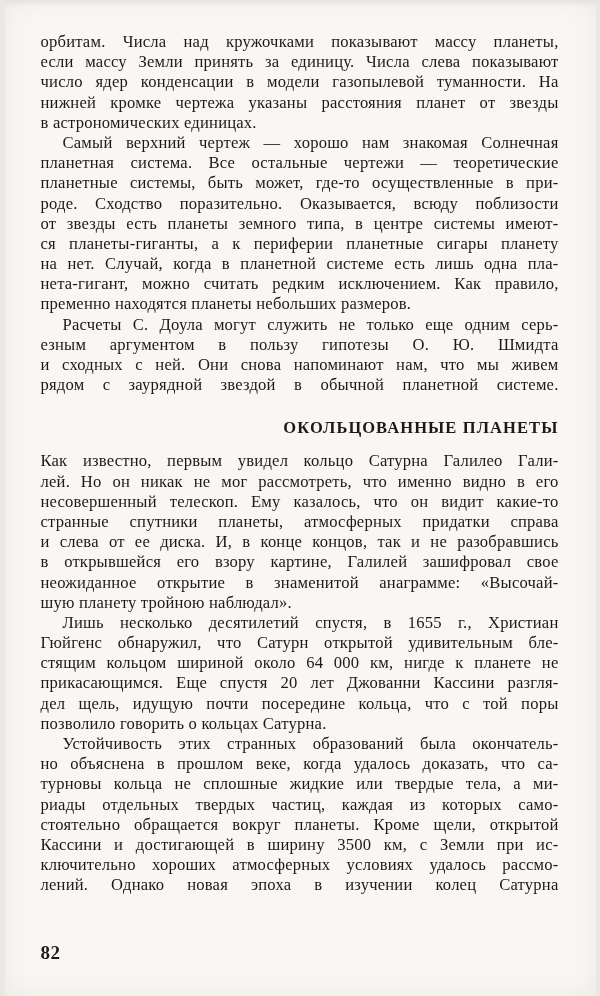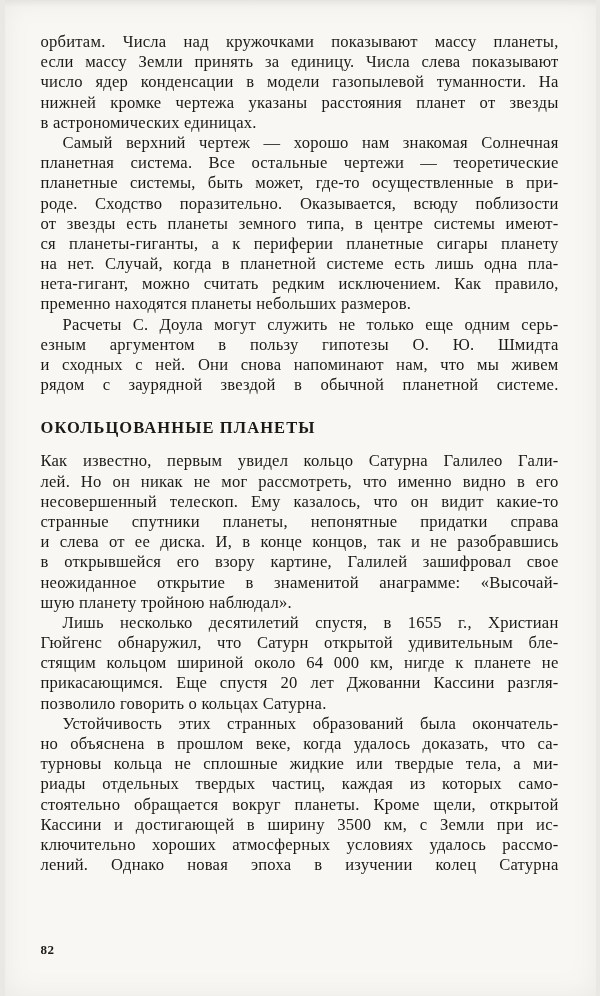--- a/index.html
+++ b/index.html
@@ -36,31 +36,31 @@
     text-align-last:justify;
     text-justify:inter-word;
     overflow:visible;
   }
   .line.indent{text-indent:22px;}
   .line.short-last{text-align-last:left;}
   .heading{
     margin:23px 0 13px 0;
     height:20px;
     line-height:20px;
-    text-align:left;
+    text-align:right;
     font-weight:bold;
     font-size:16.5px;
     letter-spacing:1.1px;
   }
   .page-number{
     position:absolute;
     left:36px;
     top:942px;
     font-weight:bold;
-    font-size:13px;
+    font-size:19px;
     letter-spacing:0.5px;
   }
 </style>
 </head>
 <body>
 
 <div class="page">
   <main class="text-block" id="text-root">
       <div class="paragraph">
         <div class="line">орбитам. Числа над кружочками показывают массу планеты,</div>
@@ -84,31 +84,32 @@
         <div class="line indent">Расчеты С. Доула могут служить не только еще одним серь-</div>
         <div class="line">езным аргументом в пользу гипотезы О. Ю. Шмидта</div>
         <div class="line">и сходных с ней. Они снова напоминают нам, что мы живем</div>
         <div class="line">рядом с заурядной звездой в обычной планетной системе.</div>
       </div>
       <h2 class="heading">ОКОЛЬЦОВАННЫЕ ПЛАНЕТЫ</h2>
       <div class="paragraph">
         <div class="line">Как известно, первым увидел кольцо Сатурна Галилео Гали-</div>
         <div class="line">лей. Но он никак не мог рассмотреть, что именно видно в его</div>
         <div class="line">несовершенный телескоп. Ему казалось, что он видит какие-то</div>
-        <div class="line">странные спутники планеты, непонятные придатки справа</div>
+        <div class="line">странные спутники планеты, атмосферных придатки справа</div>
         <div class="line">и слева от ее диска. И, в конце концов, так и не разобравшись</div>
         <div class="line">в открывшейся его взору картине, Галилей зашифровал свое</div>
         <div class="line">неожиданное открытие в знаменитой анаграмме: «Высочай-</div>
         <div class="line short-last">шую планету тройною наблюдал».</div>
       </div>
       <div class="paragraph">
         <div class="line indent">Лишь несколько десятилетий спустя, в 1655 г., Христиан</div>
         <div class="line">Гюйгенс обнаружил, что Сатурн открытой удивительным бле-</div>
         <div class="line">стящим кольцом шириной около 64 000 км, нигде к планете не</div>
         <div class="line">прикасающимся. Еще спустя 20 лет Джованни Кассини разгля-</div>
+        <div class="line">дел щель, идущую почти посередине кольца, что с той поры</div>
         <div class="line short-last">позволило говорить о кольцах Сатурна.</div>
       </div>
       <div class="paragraph">
         <div class="line indent">Устойчивость этих странных образований была окончатель-</div>
         <div class="line">но объяснена в прошлом веке, когда удалось доказать, что са-</div>
         <div class="line">турновы кольца не сплошные жидкие или твердые тела, а ми-</div>
         <div class="line">риады отдельных твердых частиц, каждая из которых само-</div>
         <div class="line">стоятельно обращается вокруг планеты. Кроме щели, открытой</div>
         <div class="line">Кассини и достигающей в ширину 3500 км, с Земли при ис-</div>
         <div class="line">ключительно хороших атмосферных условиях удалось рассмо-</div>

